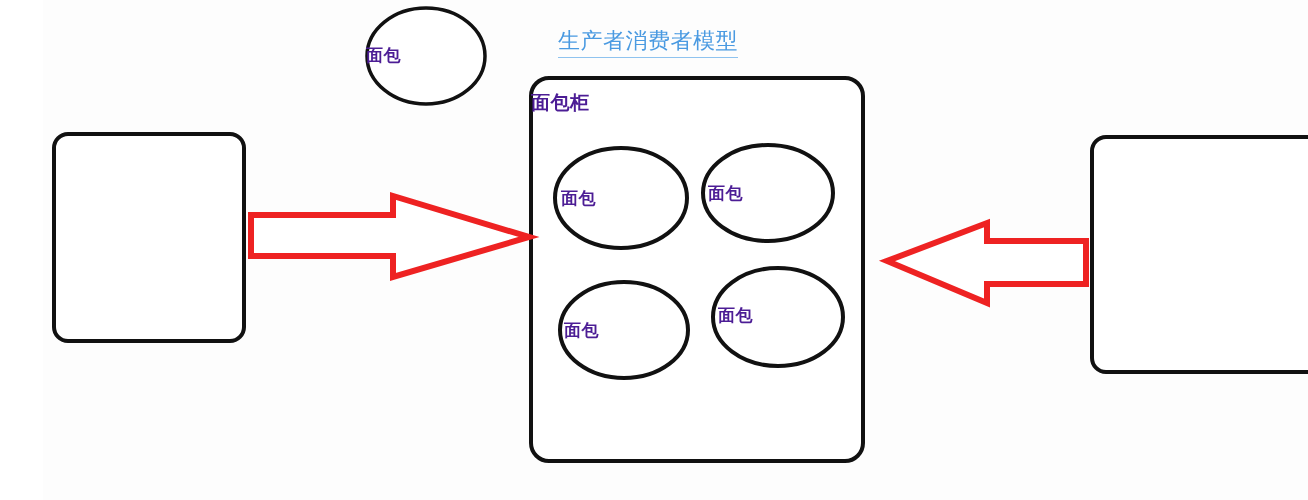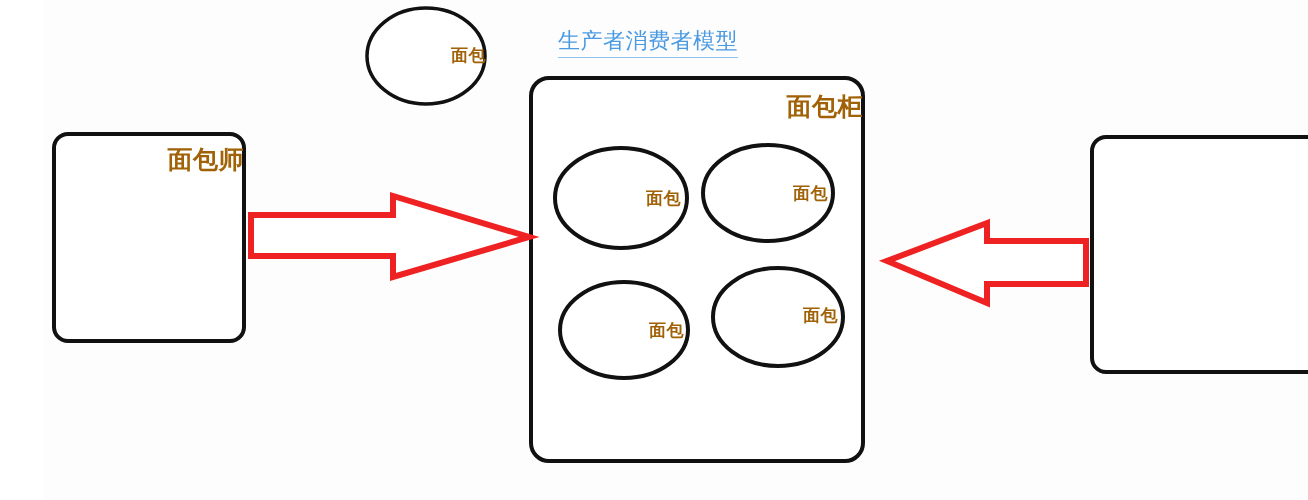--- a/index.html
+++ b/index.html
@@ -20,28 +20,28 @@
   }
   .svg-layer {
     position: absolute;
     left: 0;
     top: 0;
     width: 1308px;
     height: 500px;
   }
   .label {
     position: absolute;
-    color: #a16207;
+    color: #4c1d95;
     font-weight: bold;
     white-space: nowrap;
-    text-align: right;
+    text-align: left;
     letter-spacing: 0.5px;
   }
   .box-label {
-    font-size: 25px;
+    font-size: 19px;
   }
   .ellipse-label {
     font-size: 17px;
   }
   .ellipse-label-sm {
     font-size: 17px;
   }
   #diagram-title {
     position: absolute;
     left: 515px;
@@ -75,21 +75,20 @@
     <ellipse cx="581" cy="330" rx="64" ry="48" fill="#ffffff" stroke="#111111" stroke-width="4"></ellipse>
     <ellipse cx="735" cy="317" rx="65" ry="49" fill="#ffffff" stroke="#111111" stroke-width="4"></ellipse>
 
     <polygon points="208,215 350,215 350,196 486,237 350,277 350,256 208,256" fill="#ffffff" stroke="#ee2222" stroke-width="6" stroke-linejoin="miter"></polygon>
 
     <polygon points="1043,241 1043,284 944,284 944,303 844,261 944,223 944,241" fill="#ffffff" stroke="#ee2222" stroke-width="6" stroke-linejoin="miter"></polygon>
   </svg>
 
   <div id="diagram-title">生产者消费者模型</div>
 
-  <div class="label box-label" style="left:11px; top:143px; width:190px;">面包师</div>
 
 
   <div class="label box-label" style="left:488px; top:90px; width:332px;">面包柜</div>
 
   <div class="label ellipse-label-sm" style="left:323px; top:44px; width:120px;">面包</div>
 
   <div class="label ellipse-label" style="left:518px; top:187px; width:120px;">面包</div>
   <div class="label ellipse-label" style="left:665px; top:182px; width:120px;">面包</div>
   <div class="label ellipse-label" style="left:521px; top:319px; width:120px;">面包</div>
   <div class="label ellipse-label" style="left:675px; top:304px; width:120px;">面包</div>

